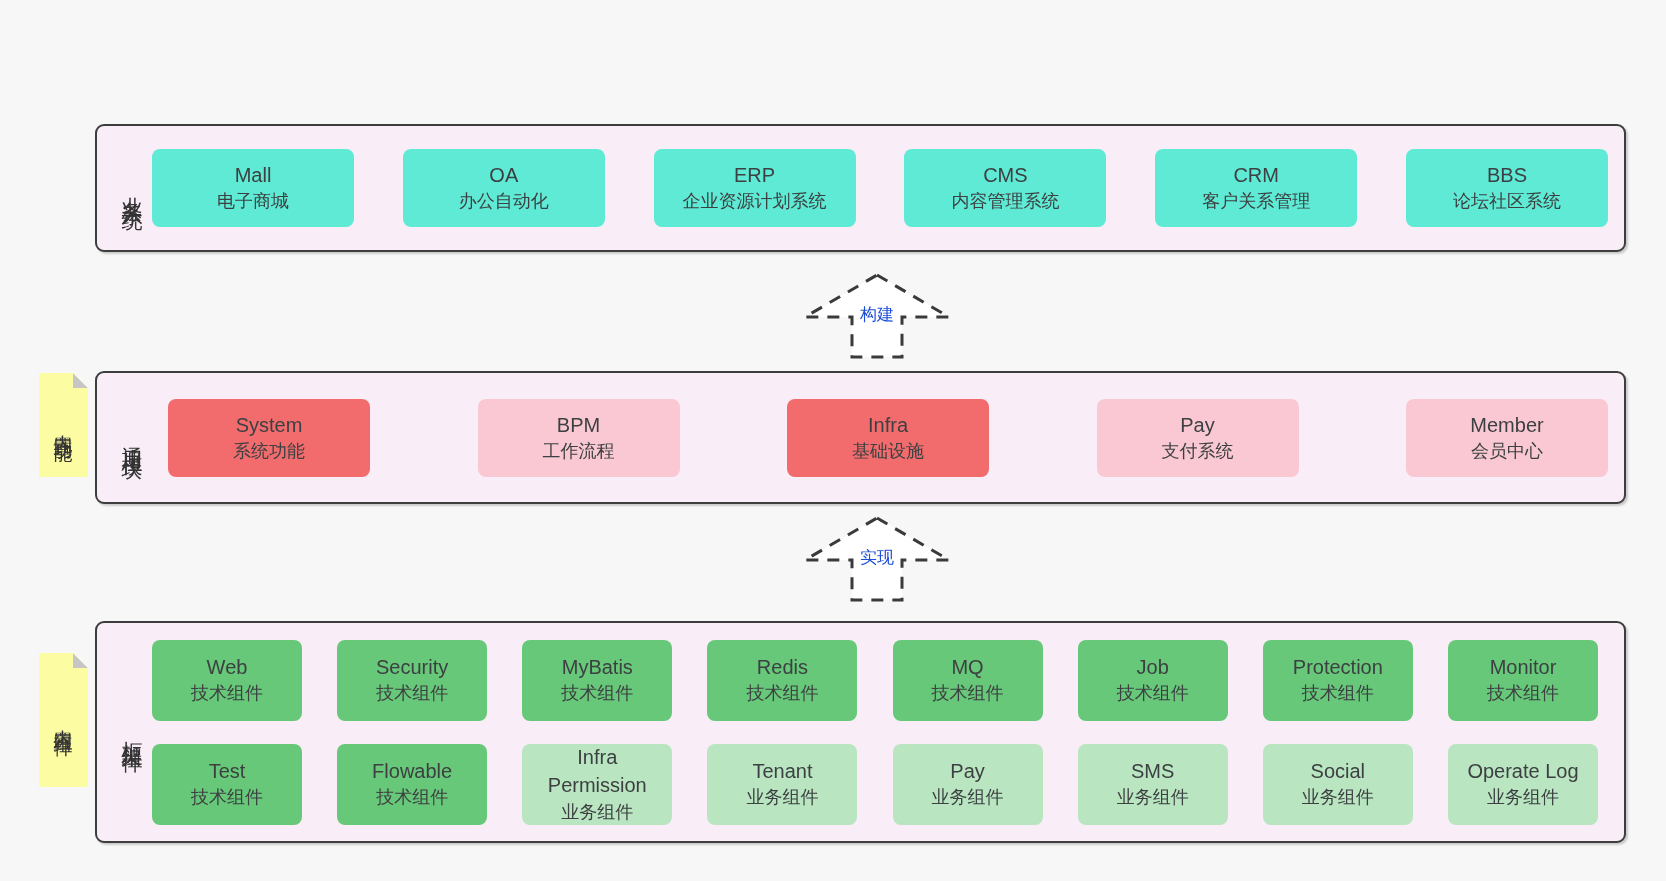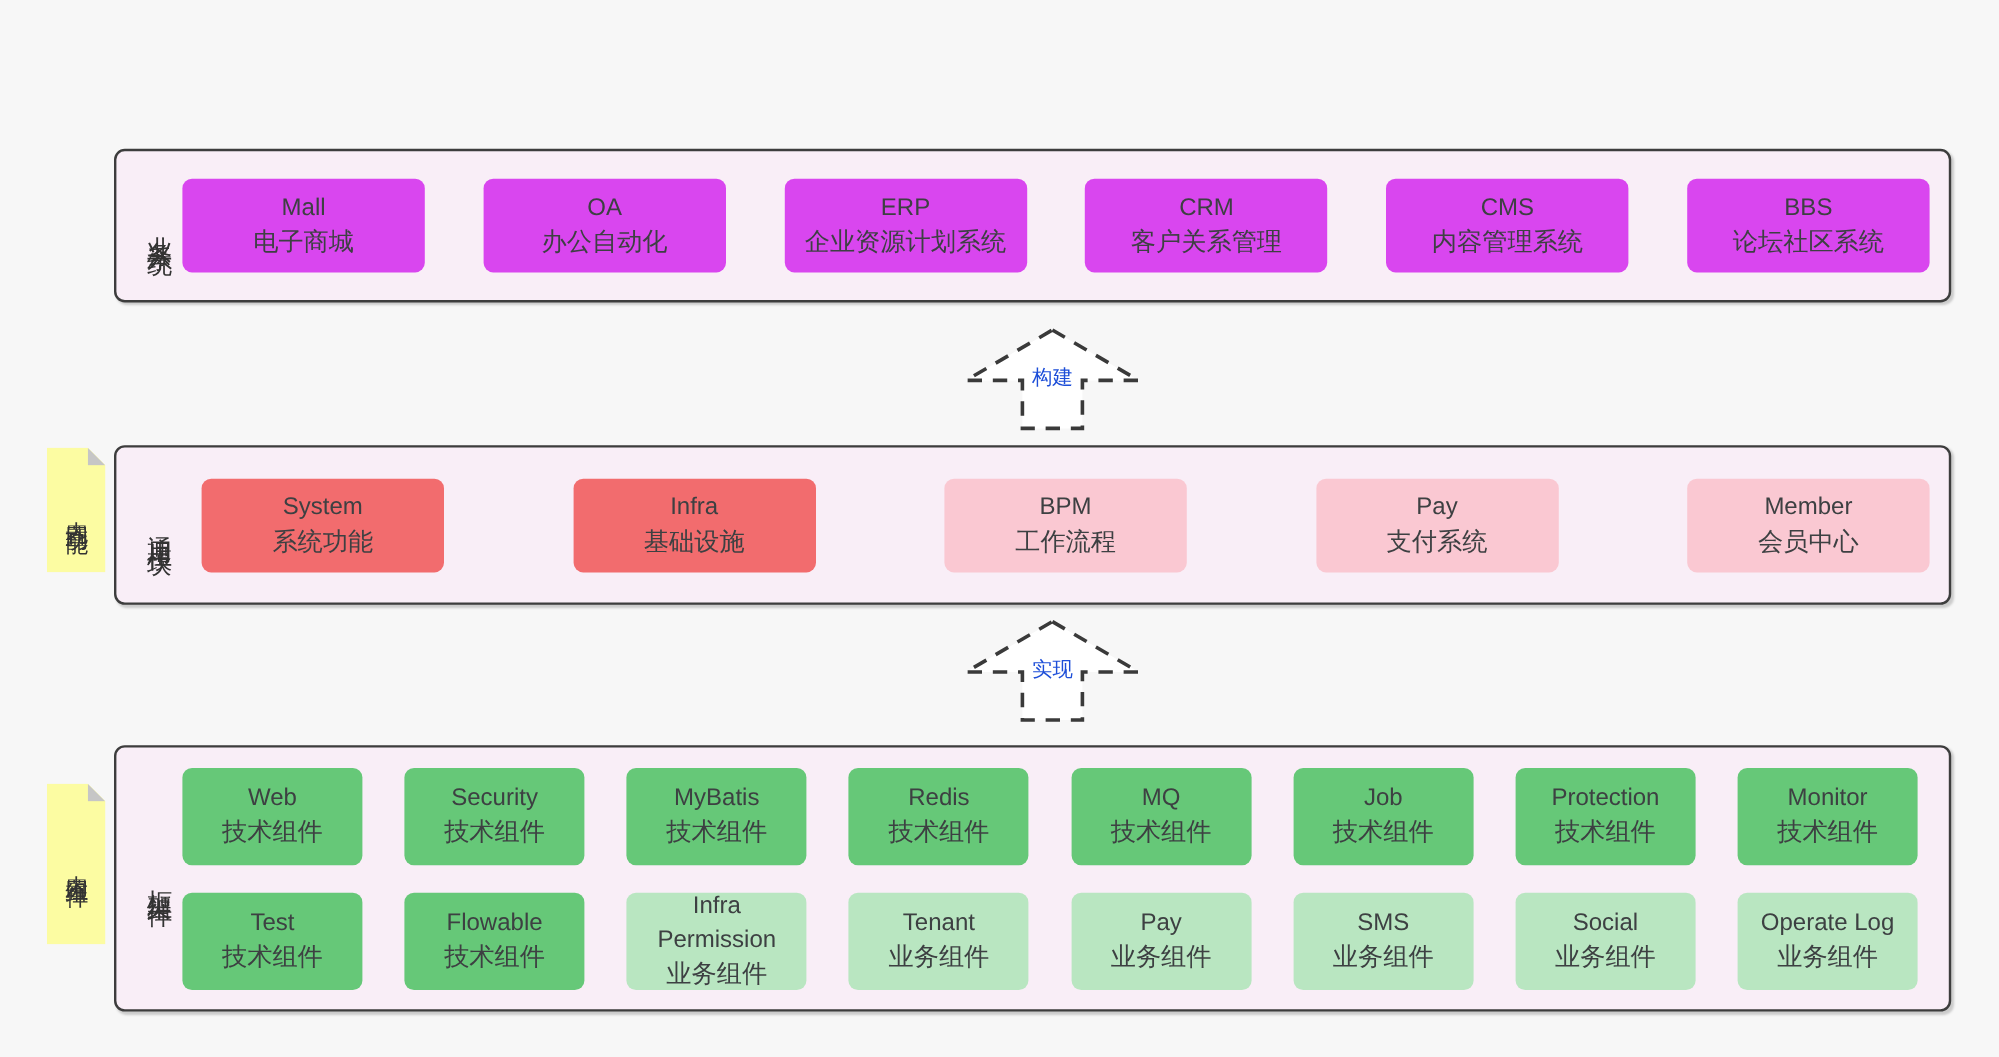--- a/index.html
+++ b/index.html
@@ -65,22 +65,22 @@
     text-align:center;
     line-height:1.42;
     color:#3d4042;
     box-sizing:border-box;
     padding:4px 6px;
     flex:none;
   }
   .panel-business .box,.panel-modules .box{width:202px;height:78px;}
   .panel-components .box{width:150px;height:81px;}
   .bn{font-size:20px;}
-  .bs{font-size:21px;}
-  .blue{background:#d946ef;}
+  .bs{font-size:18px;}
+  .blue{background:#5eead4;}
   .red{background:#f26c6e;}
   .pink{background:#fac8d2;}
   .green{background:#66c878;}
   .lgreen{background:#b9e6c1;}
   
   .sticky{
     position:absolute;
     left:39px;width:49px;
     background:#fcfca2;
     clip-path:polygon(0 0,calc(100% - 15px) 0,100% 15px,100% 100%,0 100%);
@@ -139,26 +139,26 @@
       </div>
       <div class="box blue">
         <span class="bn">OA</span>
         <span class="bs">办公自动化</span>
       </div>
       <div class="box blue">
         <span class="bn">ERP</span>
         <span class="bs">企业资源计划系统</span>
       </div>
       <div class="box blue">
+        <span class="bn">CMS</span>
+        <span class="bs">内容管理系统</span>
+      </div>
+      <div class="box blue">
         <span class="bn">CRM</span>
         <span class="bs">客户关系管理</span>
-      </div>
-      <div class="box blue">
-        <span class="bn">CMS</span>
-        <span class="bs">内容管理系统</span>
       </div>
       <div class="box blue">
         <span class="bn">BBS</span>
         <span class="bs">论坛社区系统</span>
       </div>
     </div>
   </section>
 
   <div class="arrow arrow-build">
     <svg viewBox="0 0 150 88">
@@ -172,27 +172,27 @@
     <span class="sticky-text">内置功能</span>
   </div>
 
   <section class="panel panel-modules">
     <div class="panel-label">通用模块</div>
     <div class="box-row">
       <div class="box red">
         <span class="bn">System</span>
         <span class="bs">系统功能</span>
       </div>
+      <div class="box pink">
+        <span class="bn">BPM</span>
+        <span class="bs">工作流程</span>
+      </div>
       <div class="box red">
         <span class="bn">Infra</span>
         <span class="bs">基础设施</span>
-      </div>
-      <div class="box pink">
-        <span class="bn">BPM</span>
-        <span class="bs">工作流程</span>
       </div>
       <div class="box pink">
         <span class="bn">Pay</span>
         <span class="bs">支付系统</span>
       </div>
       <div class="box pink">
         <span class="bn">Member</span>
         <span class="bs">会员中心</span>
       </div>
     </div>

